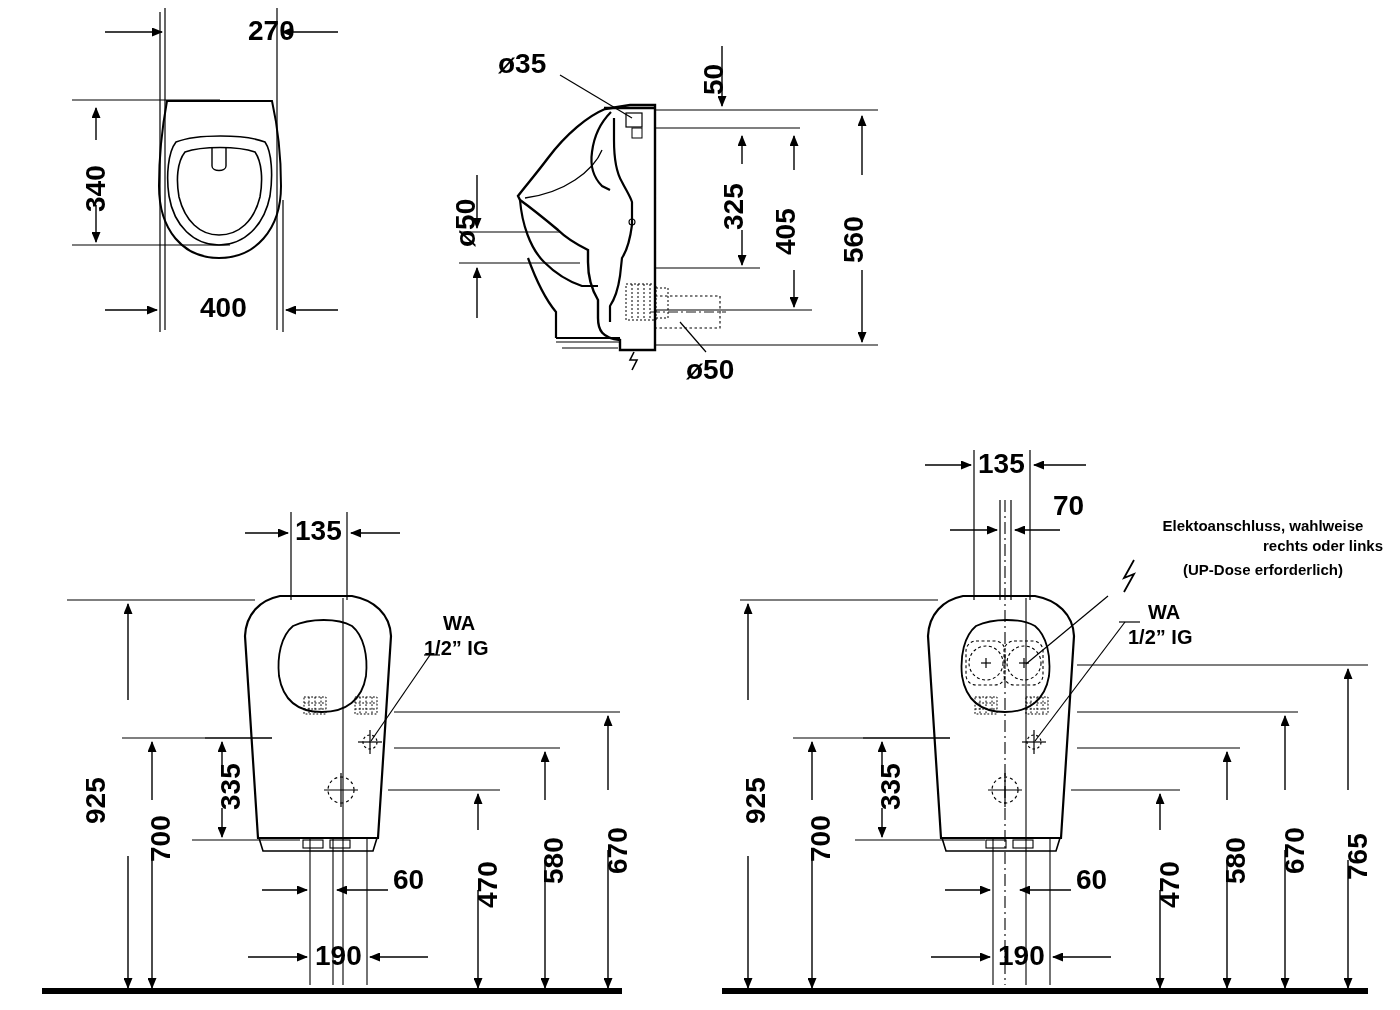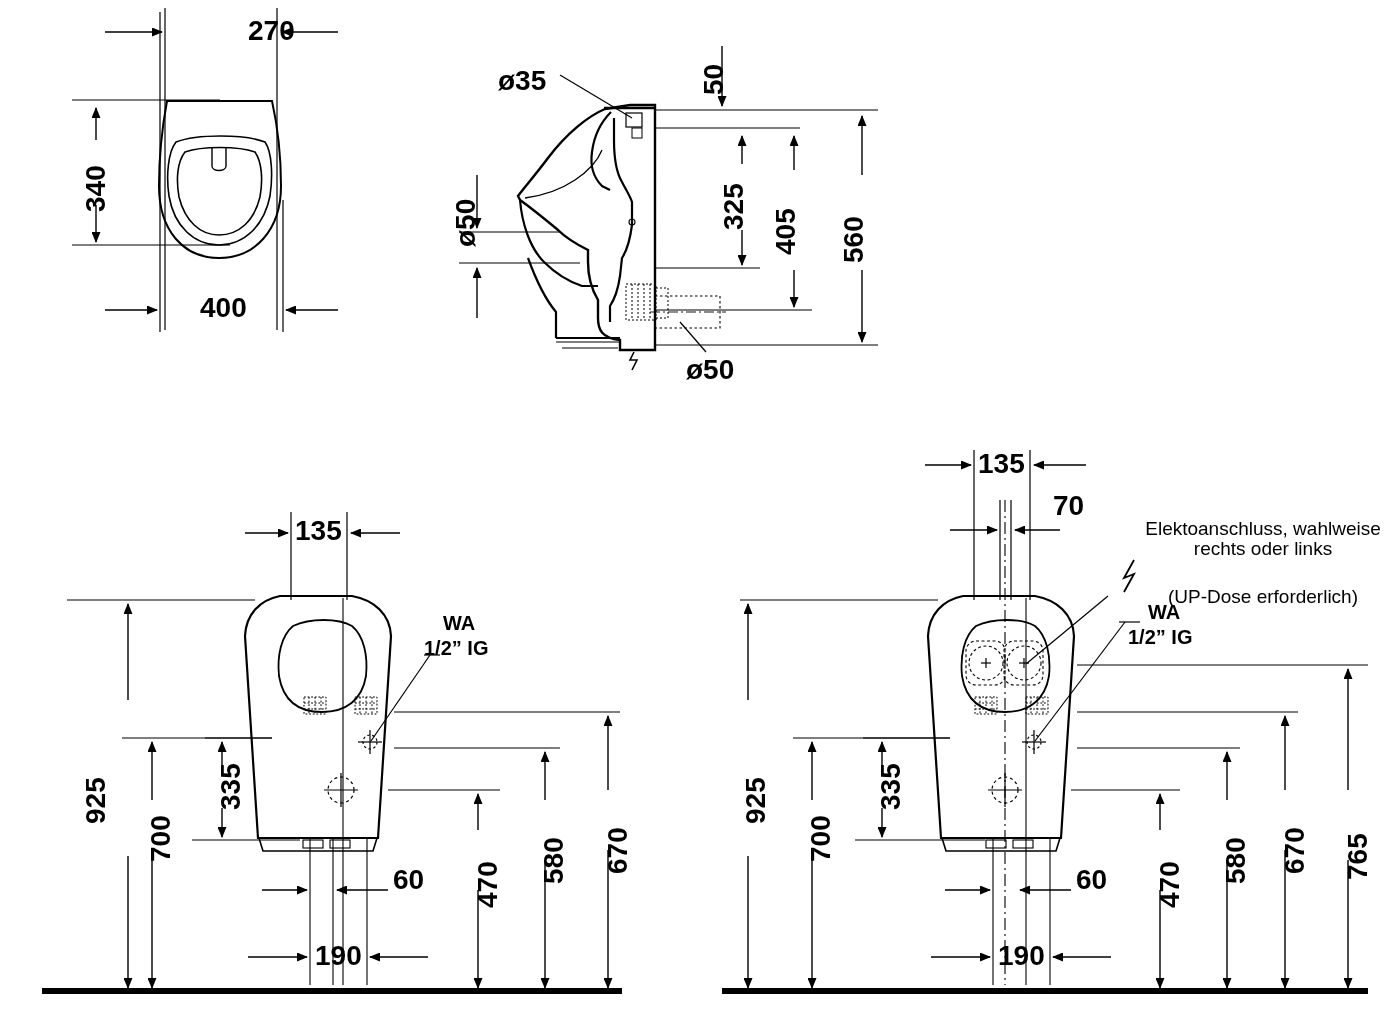--- a/index.html
+++ b/index.html
@@ -4,21 +4,21 @@
 <style>
   html,body{margin:0;padding:0;background:#ffffff;}
   body{width:1400px;height:1010px;position:relative;overflow:hidden;
        font-family:"Liberation Sans", sans-serif;color:#000;}
   #sheet{position:absolute;left:0;top:0;width:1400px;height:1010px;}
   svg{position:absolute;left:0;top:0;width:1400px;height:1010px;}
   .lbl{position:absolute;font-family:"Liberation Sans", sans-serif;font-weight:bold;
        color:#000;white-space:nowrap;line-height:1.0;}
   .d{font-size:28px;letter-spacing:0px;}
   .rot{transform-origin:left top;transform:rotate(-90deg);}
-  .note{font-size:19px;font-weight:normal;text-align:center;line-height:1.25;}
+  .note{font-size:15px;font-weight:bold;text-align:center;line-height:1.25;}
   .wa{font-size:20px;font-weight:bold;text-align:left;line-height:1.25;}
 </style>
 </head>
 <body>
 
 <div id="sheet">
 
 <svg viewBox="0 0 1400 1010" xmlns="http://www.w3.org/2000/svg">
   <defs>
     <marker id="ah" markerWidth="11" markerHeight="9" refX="10" refY="4.5" orient="auto" markerUnits="userSpaceOnUse">
@@ -354,21 +354,21 @@
     <line x1="1348" y1="860" x2="1348" y2="988" marker-end="url(#ah)"></line>
   </g>
 
   </g>
 </svg>
 
 <div class="lbl d" style="left:200px;top:17px;margin-left:48px;">270</div>
 <div class="lbl d rot" style="left:82px;top:212px;">340</div>
 <div class="lbl d" style="left:200px;top:294px;">400</div>
 
-<div class="lbl d" style="left:498px;top:67px;">ø35</div>
+<div class="lbl d" style="left:498px;top:50px;">ø35</div>
 <div class="lbl d rot" style="left:452px;top:247px;">ø50</div>
 <div class="lbl d rot" style="left:700px;top:95px;">50</div>
 <div class="lbl d rot" style="left:720px;top:230px;">325</div>
 <div class="lbl d rot" style="left:772px;top:255px;">405</div>
 <div class="lbl d rot" style="left:840px;top:263px;">560</div>
 <div class="lbl d" style="left:686px;top:356px;">ø50</div>
 
 <div class="lbl d" style="left:295px;top:517px;">135</div>
 <div class="lbl d rot" style="left:82px;top:824px;">925</div>
 <div class="lbl d rot" style="left:147px;top:862px;">700</div>
@@ -388,16 +388,16 @@
 <div class="lbl d rot" style="left:877px;top:810px;">335</div>
 <div class="lbl d" style="left:1076px;top:866px;">60</div>
 <div class="lbl d" style="left:998px;top:942px;">190</div>
 <div class="lbl d rot" style="left:1156px;top:908px;">470</div>
 <div class="lbl d rot" style="left:1222px;top:884px;">580</div>
 <div class="lbl d rot" style="left:1281px;top:874px;">670</div>
 <div class="lbl d rot" style="left:1344px;top:880px;">765</div>
 <div class="lbl wa" style="left:1148px;top:600px;">WA</div>
 <div class="lbl wa" style="left:1128px;top:625px;">1/2” IG</div>
 <div class="lbl note" style="left:1143px;top:517px;width:240px;">Elektoanschluss, wahlweise</div>
-<div class="lbl note" style="left:1143px;top:537px;width:240px;">rechts oder links</div>
-<div class="lbl note" style="left:1143px;top:585px;width:240px;">(UP-Dose erforderlich)</div>
+<div class="lbl note" style="left:1143px;top:537px;width:240px;text-align:right;">rechts oder links</div>
+<div class="lbl note" style="left:1143px;top:561px;width:240px;">(UP-Dose erforderlich)</div>
 
 </div>
 
 </body></html>

